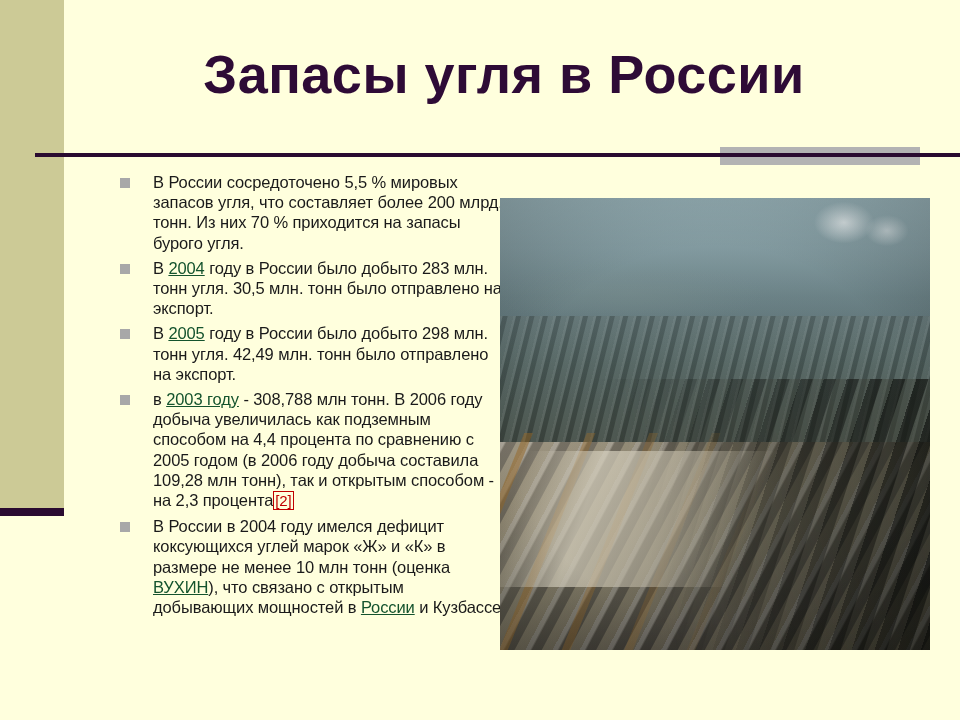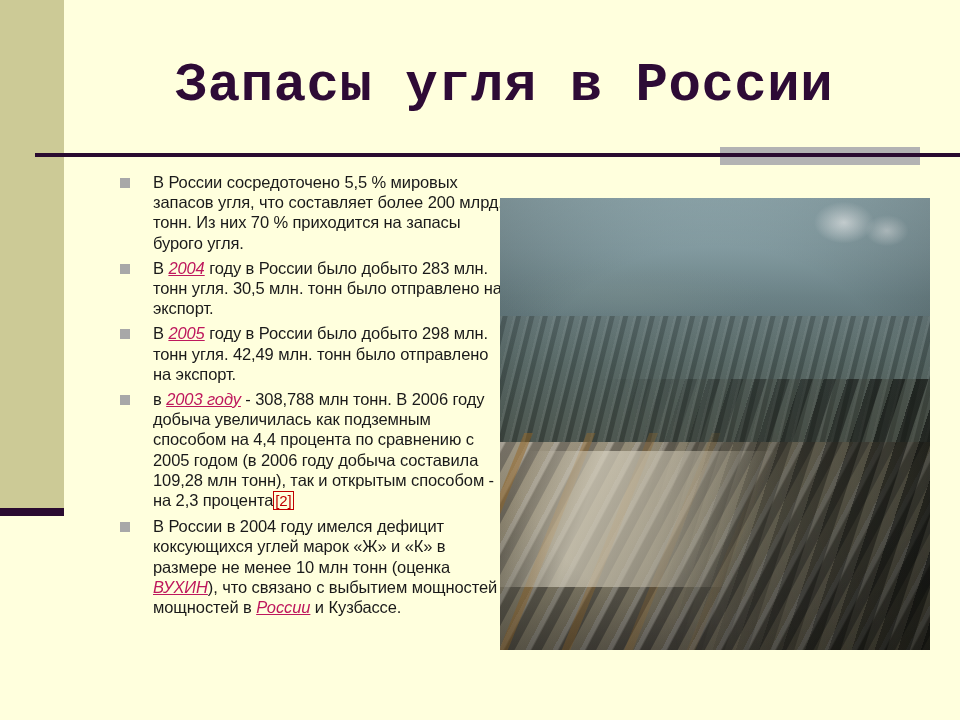--- a/index.html
+++ b/index.html
@@ -35,24 +35,24 @@
     top: 508px;
     width: 64px;
     height: 8px;
     background: #2a0b30;
   }
 
   
   .title {
     position: absolute;
     left: 64px;
-    top: 56px;
+    top: 44px;
     width: 880px;
     text-align: center;
-    font-family: Liberation Mono, monospace;
+    font-family: Liberation Sans, sans-serif;
     font-weight: bold;
     font-size: 54px;
     line-height: 60px;
     color: #2e0b36;
     letter-spacing: 0.5px;
     white-space: nowrap;
   }
 
   
   .rule-grey {
@@ -92,23 +92,22 @@
     position: absolute;
     left: 4px;
     top: 6px;
     width: 10px;
     height: 10px;
     background: #a8a8a8;
   }
   .bullet .txt { display: inline; }
 
   a.lnk {
-    color: #be185d;
+    color: #14532d;
     text-decoration: underline;
-    font-style: italic;
   }
   .refbox {
     color: #c00000;
     border: 1px solid #c00000;
     padding: 0 1px;
     font-size: 15px;
     text-decoration: none;
   }
 
   
@@ -220,21 +219,21 @@
   <div class="title">Запасы угля в России</div>
 
   <div class="rule-grey"></div>
   <div class="rule-line"></div>
 
   <div class="bullets">
       <div class="bullet"><span class="marker"></span><span class="txt"><span>В России сосредоточено 5,5 % мировых запасов угля, что составляет более 200 млрд. тонн. Из них 70 % приходится на запасы бурого угля.</span></span></div>
       <div class="bullet"><span class="marker"></span><span class="txt"><span>В </span><a class="lnk" href="#">2004</a><span> году в России было добыто 283 млн. тонн угля. 30,5 млн. тонн было отправлено на экспорт.</span></span></div>
       <div class="bullet"><span class="marker"></span><span class="txt"><span>В </span><a class="lnk" href="#">2005</a><span> году в России было добыто 298 млн. тонн угля. 42,49 млн. тонн было отправлено на экспорт.</span></span></div>
       <div class="bullet"><span class="marker"></span><span class="txt"><span>в </span><a class="lnk" href="#">2003 году</a><span> - 308,788 млн тонн. В 2006 году добыча увеличилась как подземным способом на 4,4 процента по сравнению с 2005 годом (в 2006 году добыча составила 109,28 млн тонн), так и открытым способом - на 2,3 процента</span><a class="refbox" href="#">[2]</a></span></div>
-      <div class="bullet"><span class="marker"></span><span class="txt"><span>В России в 2004 году имелся дефицит коксующихся углей марок «Ж» и «К» в размере не менее 10 млн тонн (оценка </span><a class="lnk" href="#">ВУХИН</a><span>), что связано с выбытием мощностей мощностей в </span><a class="lnk" href="#">России</a><span> и Кузбассе.</span></span></div>
+      <div class="bullet"><span class="marker"></span><span class="txt"><span>В России в 2004 году имелся дефицит коксующихся углей марок «Ж» и «К» в размере не менее 10 млн тонн (оценка </span><a class="lnk" href="#">ВУХИН</a><span>), что связано с открытым добывающих мощностей в </span><a class="lnk" href="#">России</a><span> и Кузбассе.</span></span></div>
     </div>
 
   <div class="photo">
     <div class="photo-inner">
       <div class="ph-layer ph-sky"></div>
       <div class="ph-layer ph-mid"></div>
       <div class="ph-layer ph-low"></div>
       <div class="ph-layer ph-seam"></div>
       <div class="ph-layer ph-roads"></div>
       <div class="ph-layer ph-bench"></div>

